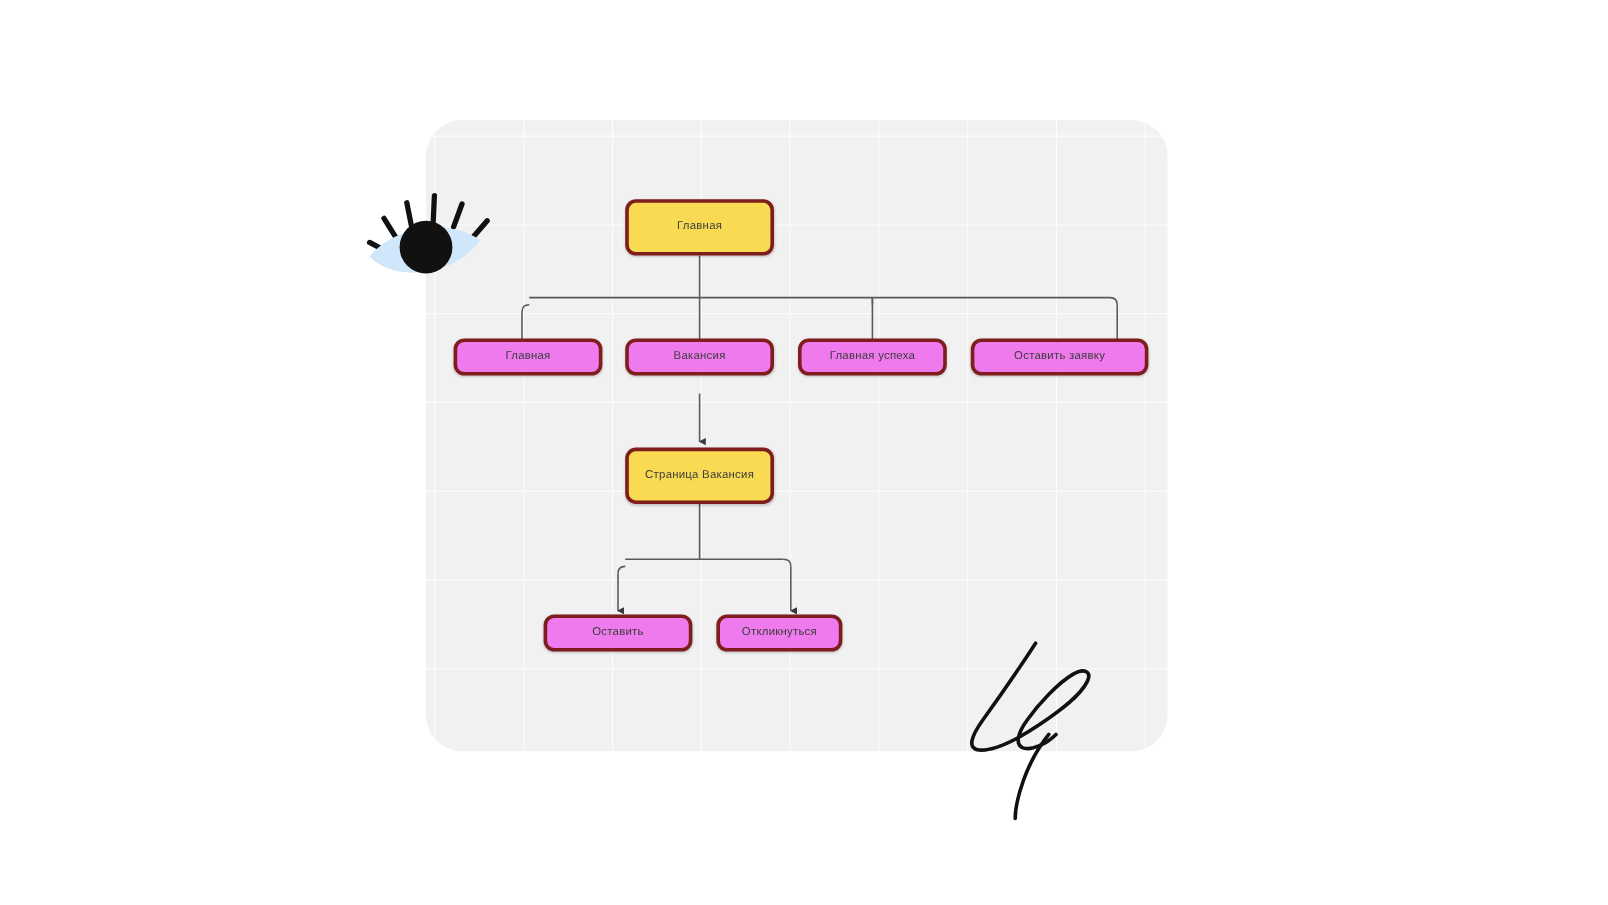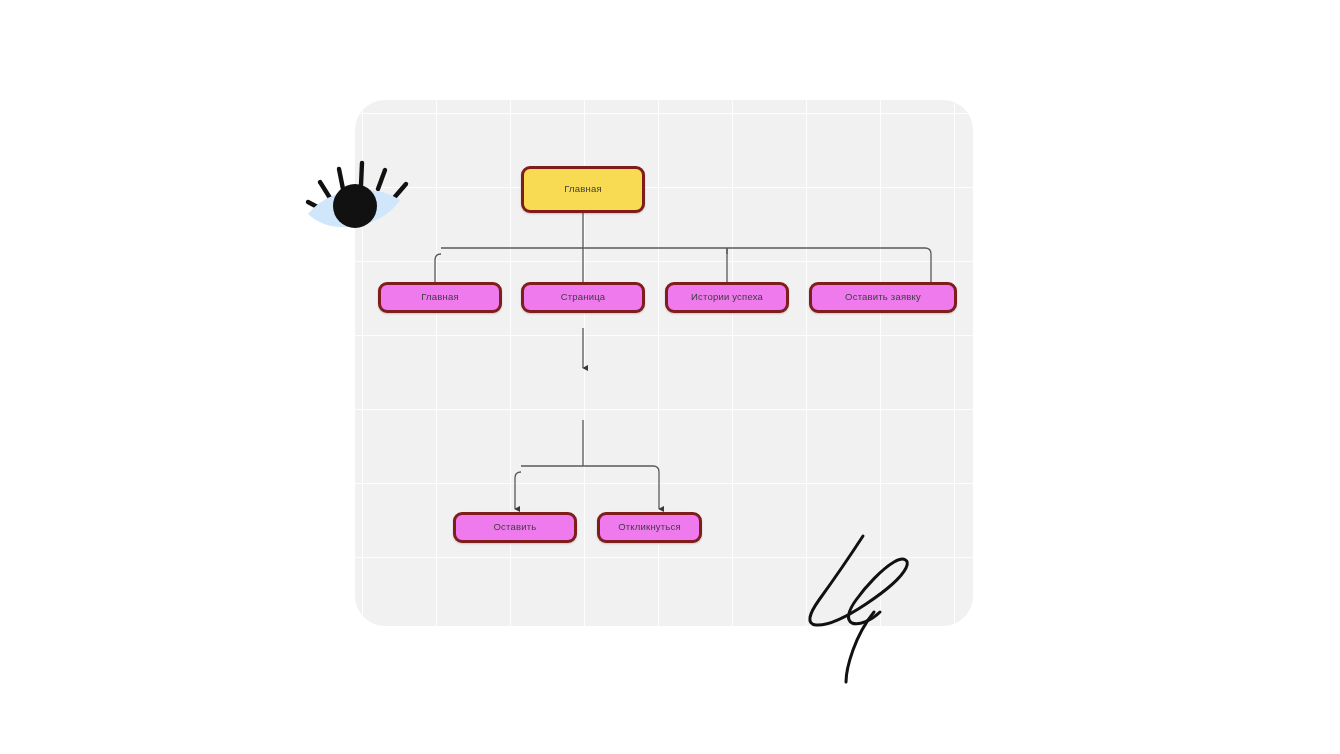--- a/index.html
+++ b/index.html
@@ -144,31 +144,34 @@
 
       <div class="node yellow" style="left:166px; top:66px; width:124px; height:47px;">
         <span class="node-label">Главная</span>
       </div>
 
       <div class="node pink" style="left:23px; top:182px; width:124px; height:31px;">
         <span class="node-label">Главная</span>
       </div>
 
       <div class="node pink" style="left:166px; top:182px; width:124px; height:31px;">
-        <span class="node-label">Страница</span>
+        <span class="node-label">Вакансия</span>
       </div>
 
       <div class="node pink" style="left:310px; top:182px; width:124px; height:31px;">
-        <span class="node-label">Истории успеха</span>
+        <span class="node-label">Главная успеха</span>
       </div>
 
       <div class="node pink" style="left:454px; top:182px; width:148px; height:31px;">
         <span class="node-label">Оставить заявку</span>
       </div>
 
+      <div class="node yellow" style="left:166px; top:273px; width:124px; height:47px;">
+        <span class="node-label">Страница Вакансия</span>
+      </div>
 
       <div class="node pink" style="left:98px; top:412px; width:124px; height:31px;">
         <span class="node-label">Оставить</span>
       </div>
 
       <div class="node pink" style="left:242px; top:412px; width:105px; height:31px;">
         <span class="node-label">Откликнуться</span>
       </div>
 
     </div>

